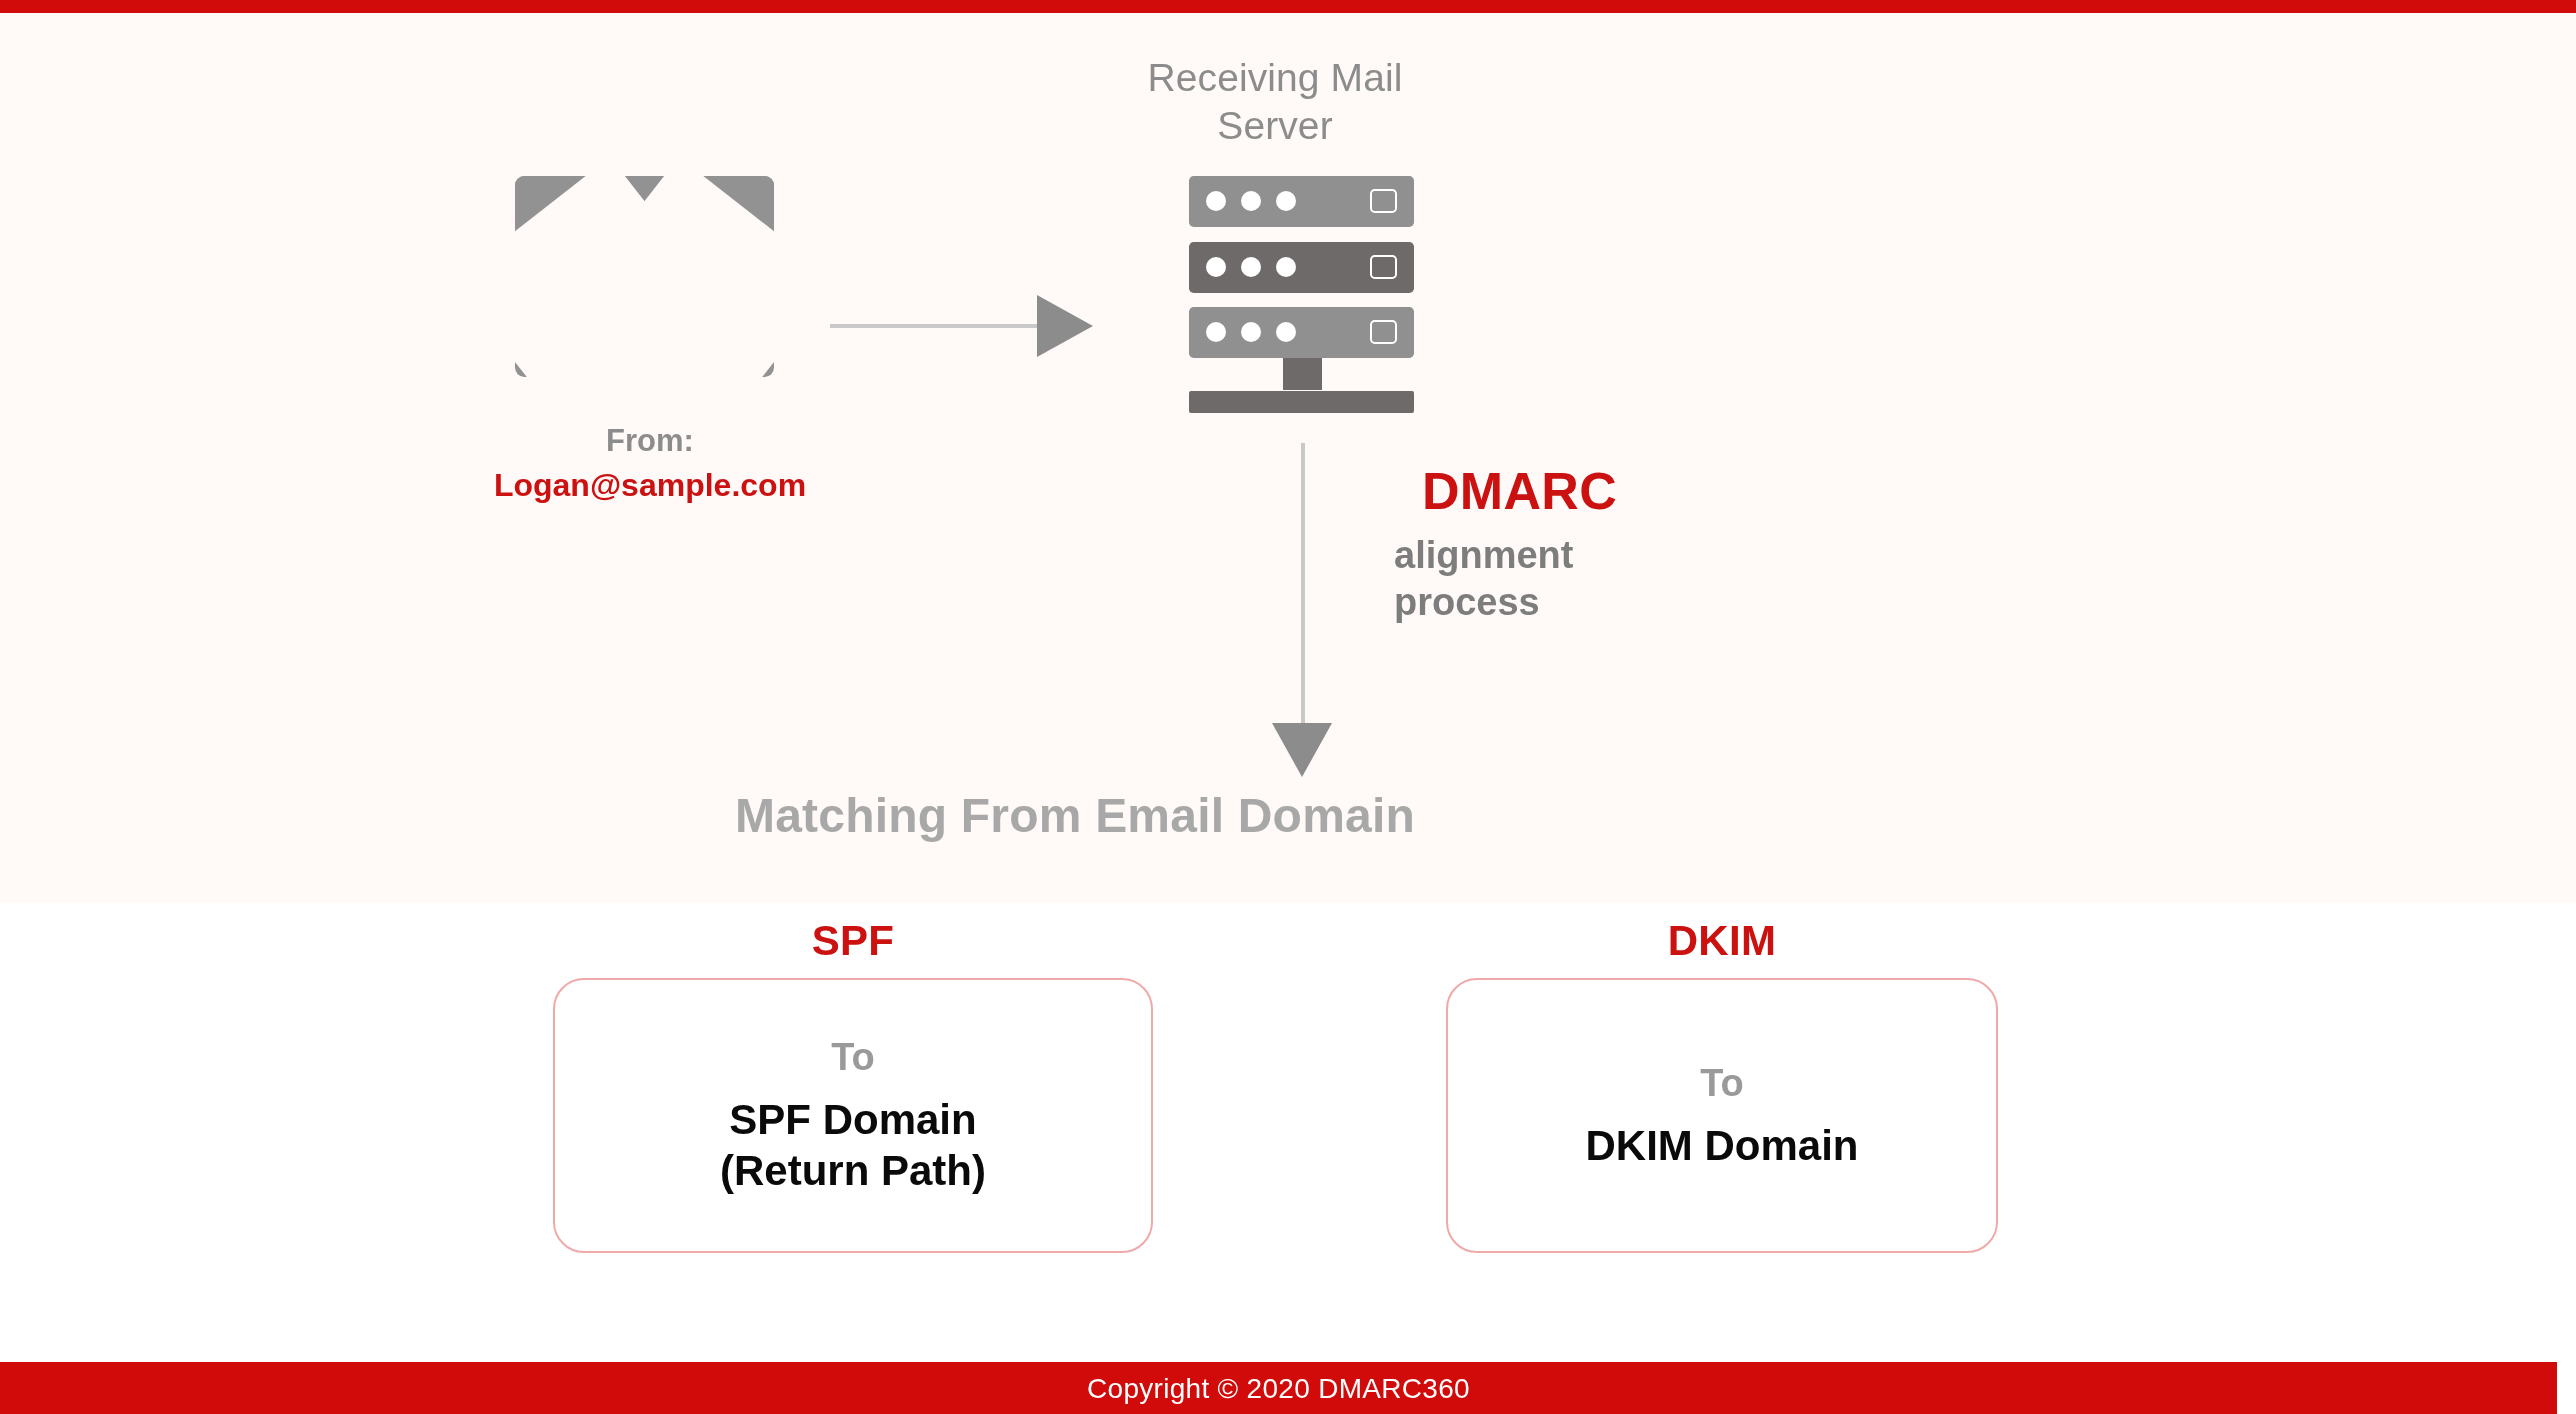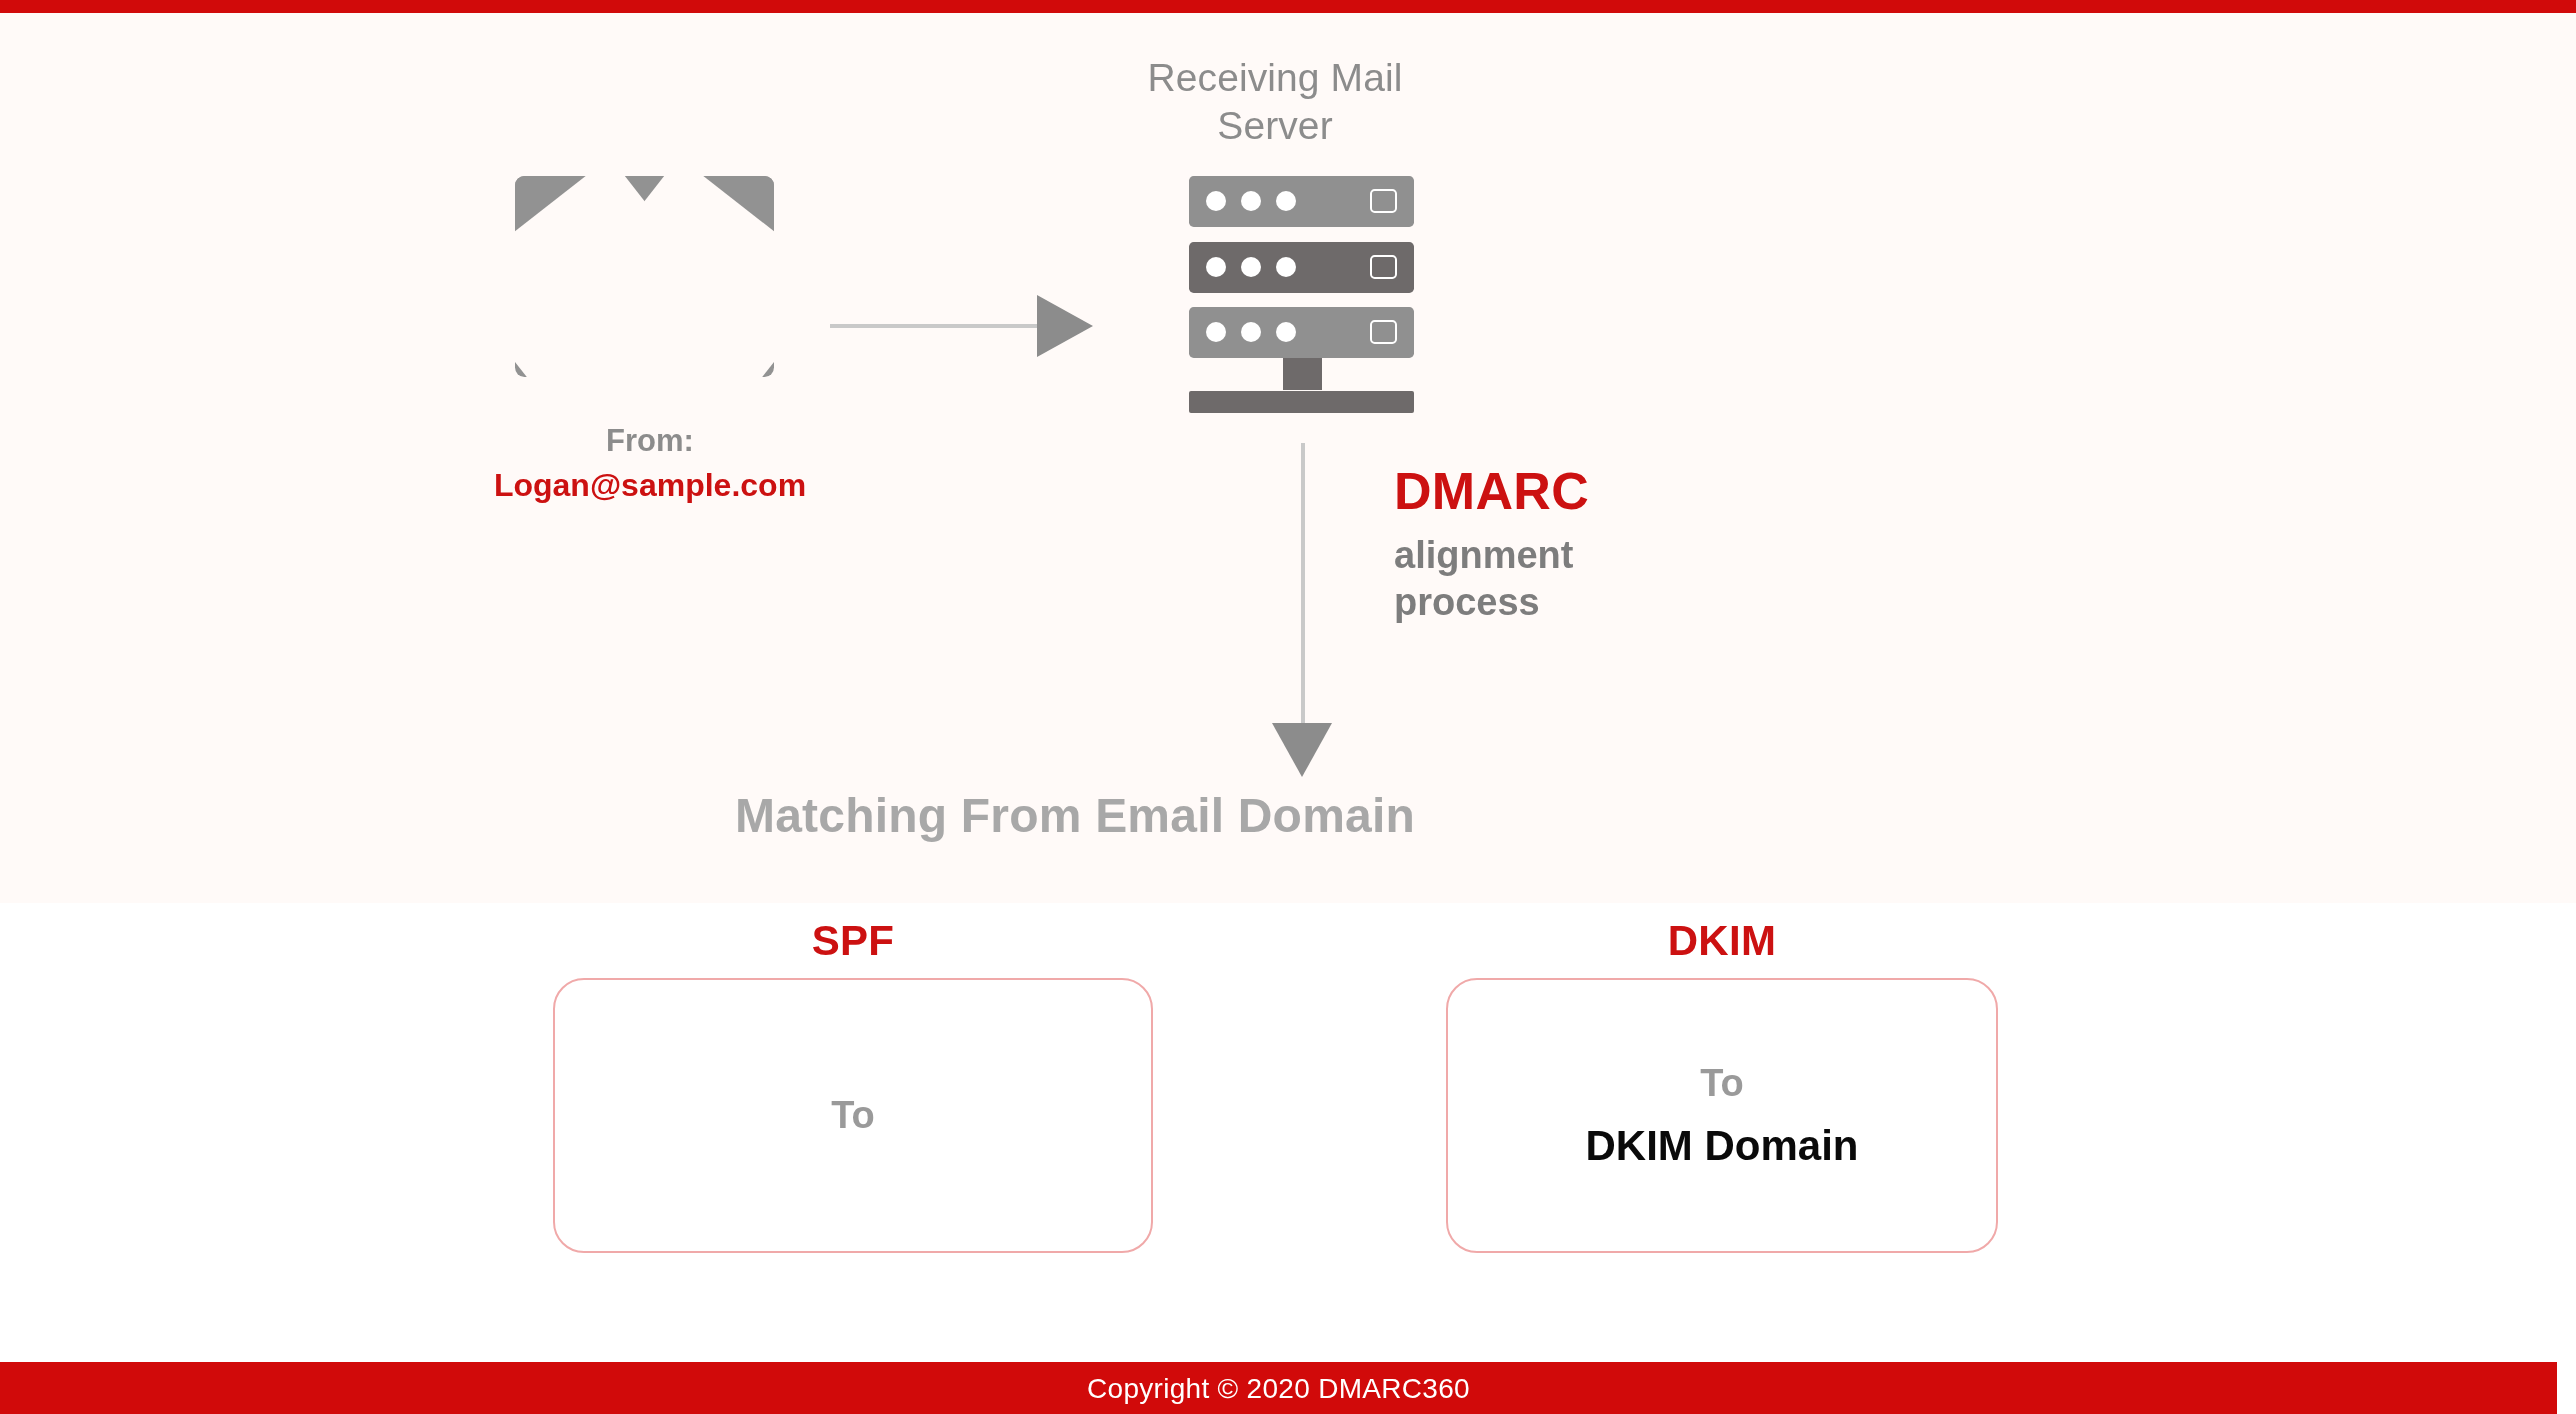--- a/index.html
+++ b/index.html
@@ -216,20 +216,21 @@
     left: 1394px;
     top: 463px;
     width: 510px;
   }
   .dmarc-title {
     font-size: 52px;
     font-weight: bold;
     color: #cc1111;
     line-height: 1.1;
     letter-spacing: 0.3px;
+    margin-left: 28px;
   }
   .dmarc-sub {
     margin-top: 12px;
     font-size: 38px;
     font-weight: bold;
     color: #7d7d7d;
     line-height: 1.22;
   }
 
   
@@ -369,20 +370,24 @@
       <div>process</div>
     </div>
   </div>
 
   <div class="matching-headline">Matching From Email Domain</div>
 
   <div class="result-col spf">
     <div class="result-title">SPF</div>
     <div class="result-box">
       <div class="box-to">To</div>
+      <div class="box-domain">
+        <div>SPF Domain</div>
+        <div>(Return Path)</div>
+      </div>
     </div>
   </div>
 
   <div class="result-col dkim">
     <div class="result-title">DKIM</div>
     <div class="result-box">
       <div class="box-to">To</div>
       <div class="box-domain">
         <div>DKIM Domain</div>
       </div>

